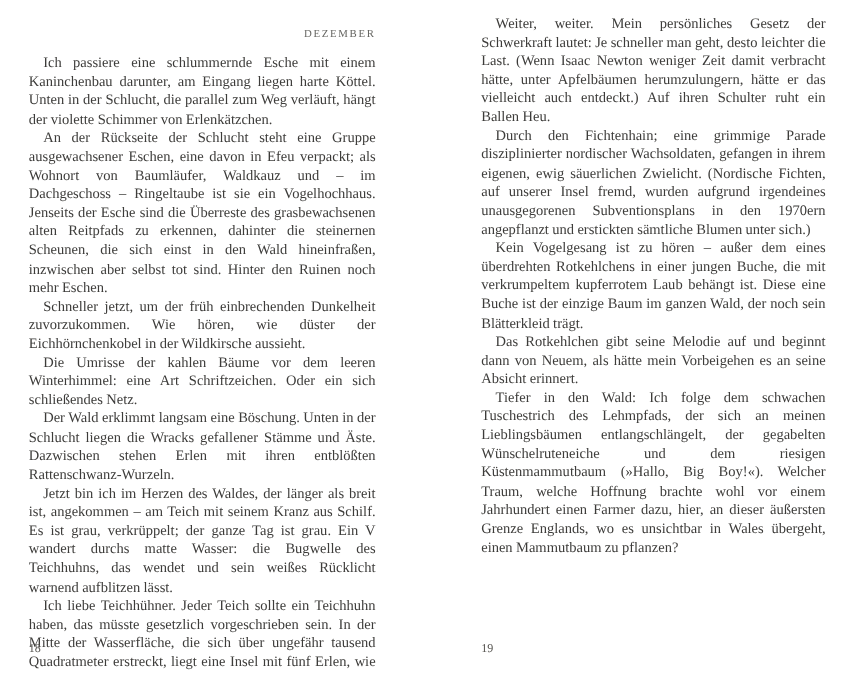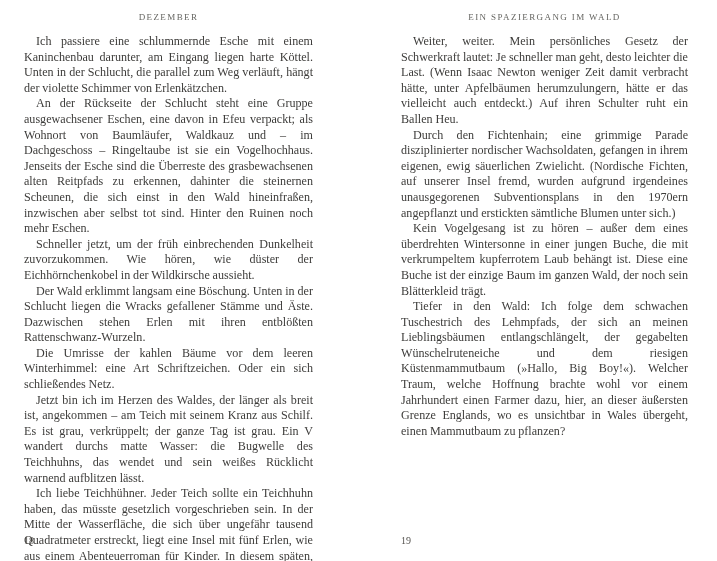--- a/index.html
+++ b/index.html
@@ -17,22 +17,22 @@
   .book-page {
     position: absolute;
     top: 0;
     height: 561px;
     box-sizing: border-box;
   }
   .book-page.left  { left: 24px;  width: 289px; }
   .book-page.right { left: 401px; width: 287px; }
 
   .running-head {
-    margin-top: 12px;
-    text-align: center;
+    margin-top: 23px;
+    text-align: right;
     font-size: 9px;
     letter-spacing: 1.4px;
     color: #666662;
     font-weight: normal;
   }
   .page-body {
     margin-top: 12px;
     color: #3d3c3a;
     font-size: 12.1px;
     line-height: 15.6px;
@@ -58,32 +58,32 @@
 </style>
 </head>
 <body>
 
 <section class="book-page left">
   <div class="running-head">DEZEMBER</div>
   <div class="page-body">
     <p>Ich passiere eine schlummernde Esche mit einem Kaninchenbau darunter, am Eingang liegen harte Köttel. Unten in der Schlucht, die parallel zum Weg verläuft, hängt der violette Schimmer von Erlenkätzchen.</p>
     <p>An der Rückseite der Schlucht steht eine Gruppe ausgewachsener Eschen, eine davon in Efeu verpackt; als Wohnort von Baumläufer, Waldkauz und – im Dachgeschoss – Ringeltaube ist sie ein Vogelhochhaus. Jenseits der Esche sind die Überreste des grasbewachsenen alten Reitpfads zu erkennen, dahinter die steinernen Scheunen, die sich einst in den Wald hineinfraßen, inzwischen aber selbst tot sind. Hinter den Ruinen noch mehr Eschen.</p>
     <p>Schneller jetzt, um der früh einbrechenden Dunkelheit zuvorzukommen. Wie hören, wie düster der Eichhörnchenkobel in der Wildkirsche aussieht.</p>
+    <p>Die Umrisse der kahlen Bäume vor dem leeren Winterhimmel: eine Art Schriftzeichen. Oder ein sich schließendes Netz.</p>
     <p>Der Wald erklimmt langsam eine Böschung. Unten in der Schlucht liegen die Wracks gefallener Stämme und Äste. Dazwischen stehen Erlen mit ihren entblößten Rattenschwanz-Wurzeln.</p>
-    <p>Die Umrisse der kahlen Bäume vor dem leeren Winterhimmel: eine Art Schriftzeichen. Oder ein sich schließendes Netz.</p>
     <p>Jetzt bin ich im Herzen des Waldes, der länger als breit ist, angekommen – am Teich mit seinem Kranz aus Schilf. Es ist grau, verkrüppelt; der ganze Tag ist grau. Ein V wandert durchs matte Wasser: die Bugwelle des Teichhuhns, das wendet und sein weißes Rücklicht warnend aufblitzen lässt.</p>
     <p>Ich liebe Teichhühner. Jeder Teich sollte ein Teichhuhn haben, das müsste gesetzlich vorgeschrieben sein. In der Mitte der Wasserfläche, die sich über ungefähr tausend Quadratmeter erstreckt, liegt eine Insel mit fünf Erlen, wie aus einem Abenteuerroman für Kinder. In diesem späten, flachen Licht ist sie ein Schiff auf hoher See.</p>
 
   </div>
   <div class="folio">18</div>
 </section>
 
 <section class="book-page right">
-  <div class="running-head">EIN SPAZIERGANG IM WALD</div>
   <div class="page-body">
     <p>Weiter, weiter. Mein persönliches Gesetz der Schwerkraft lautet: Je schneller man geht, desto leichter die Last. (Wenn Isaac Newton weniger Zeit damit verbracht hätte, unter Apfelbäumen herumzulungern, hätte er das vielleicht auch entdeckt.) Auf ihren Schulter ruht ein Ballen Heu.</p>
     <p>Durch den Fichtenhain; eine grimmige Parade disziplinierter nordischer Wachsoldaten, gefangen in ihrem eigenen, ewig säuerlichen Zwielicht. (Nordische Fichten, auf unserer Insel fremd, wurden aufgrund irgendeines unausgegorenen Subventionsplans in den 1970ern angepflanzt und erstickten sämtliche Blumen unter sich.)</p>
-    <p>Kein Vogelgesang ist zu hören – außer dem eines überdrehten Wintersonne in einer jungen Buche, die mit verkrumpeltem kupferrotem Laub behängt ist. Diese eine Buche ist der einzige Baum im ganzen Wald, der noch sein Blätterkleid trägt.</p>
+    <p>Kein Vogelgesang ist zu hören – außer dem eines überdrehten Rotkehlchens in einer jungen Buche, die mit verkrumpeltem kupferrotem Laub behängt ist. Diese eine Buche ist der einzige Baum im ganzen Wald, der noch sein Blätterkleid trägt.</p>
+    <p>Das Rotkehlchen gibt seine Melodie auf und beginnt dann von Neuem, als hätte mein Vorbeigehen es an seine Absicht erinnert.</p>
     <p>Tiefer in den Wald: Ich folge dem schwachen Tuschestrich des Lehmpfads, der sich an meinen Lieblingsbäumen entlangschlängelt, der gegabelten Wünschelruteneiche und dem riesigen Küstenmammutbaum (»Hallo, Big Boy!«). Welcher Traum, welche Hoffnung brachte wohl vor einem Jahrhundert einen Farmer dazu, hier, an dieser äußersten Grenze Englands, wo es unsichtbar in Wales übergeht, einen Mammutbaum zu pflanzen?</p>
 
   </div>
   <div class="folio">19</div>
 </section>
 
 </body></html>

